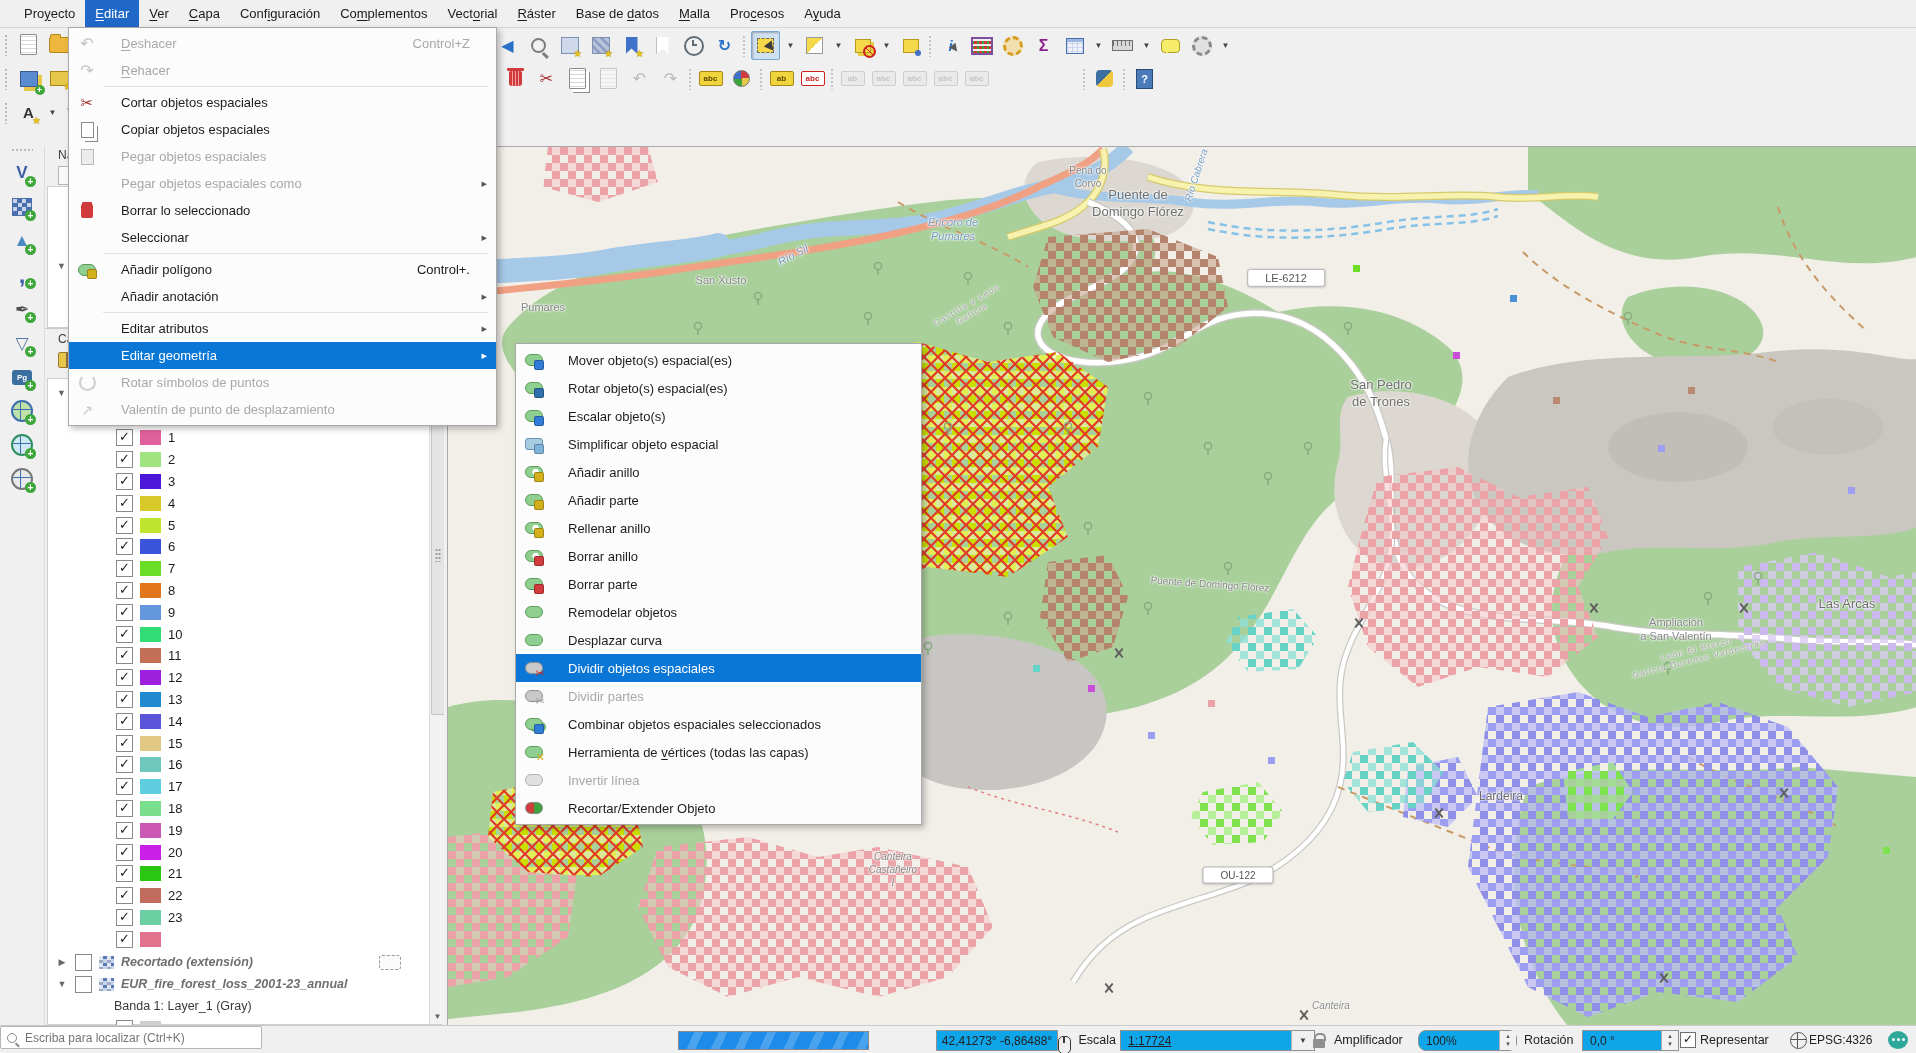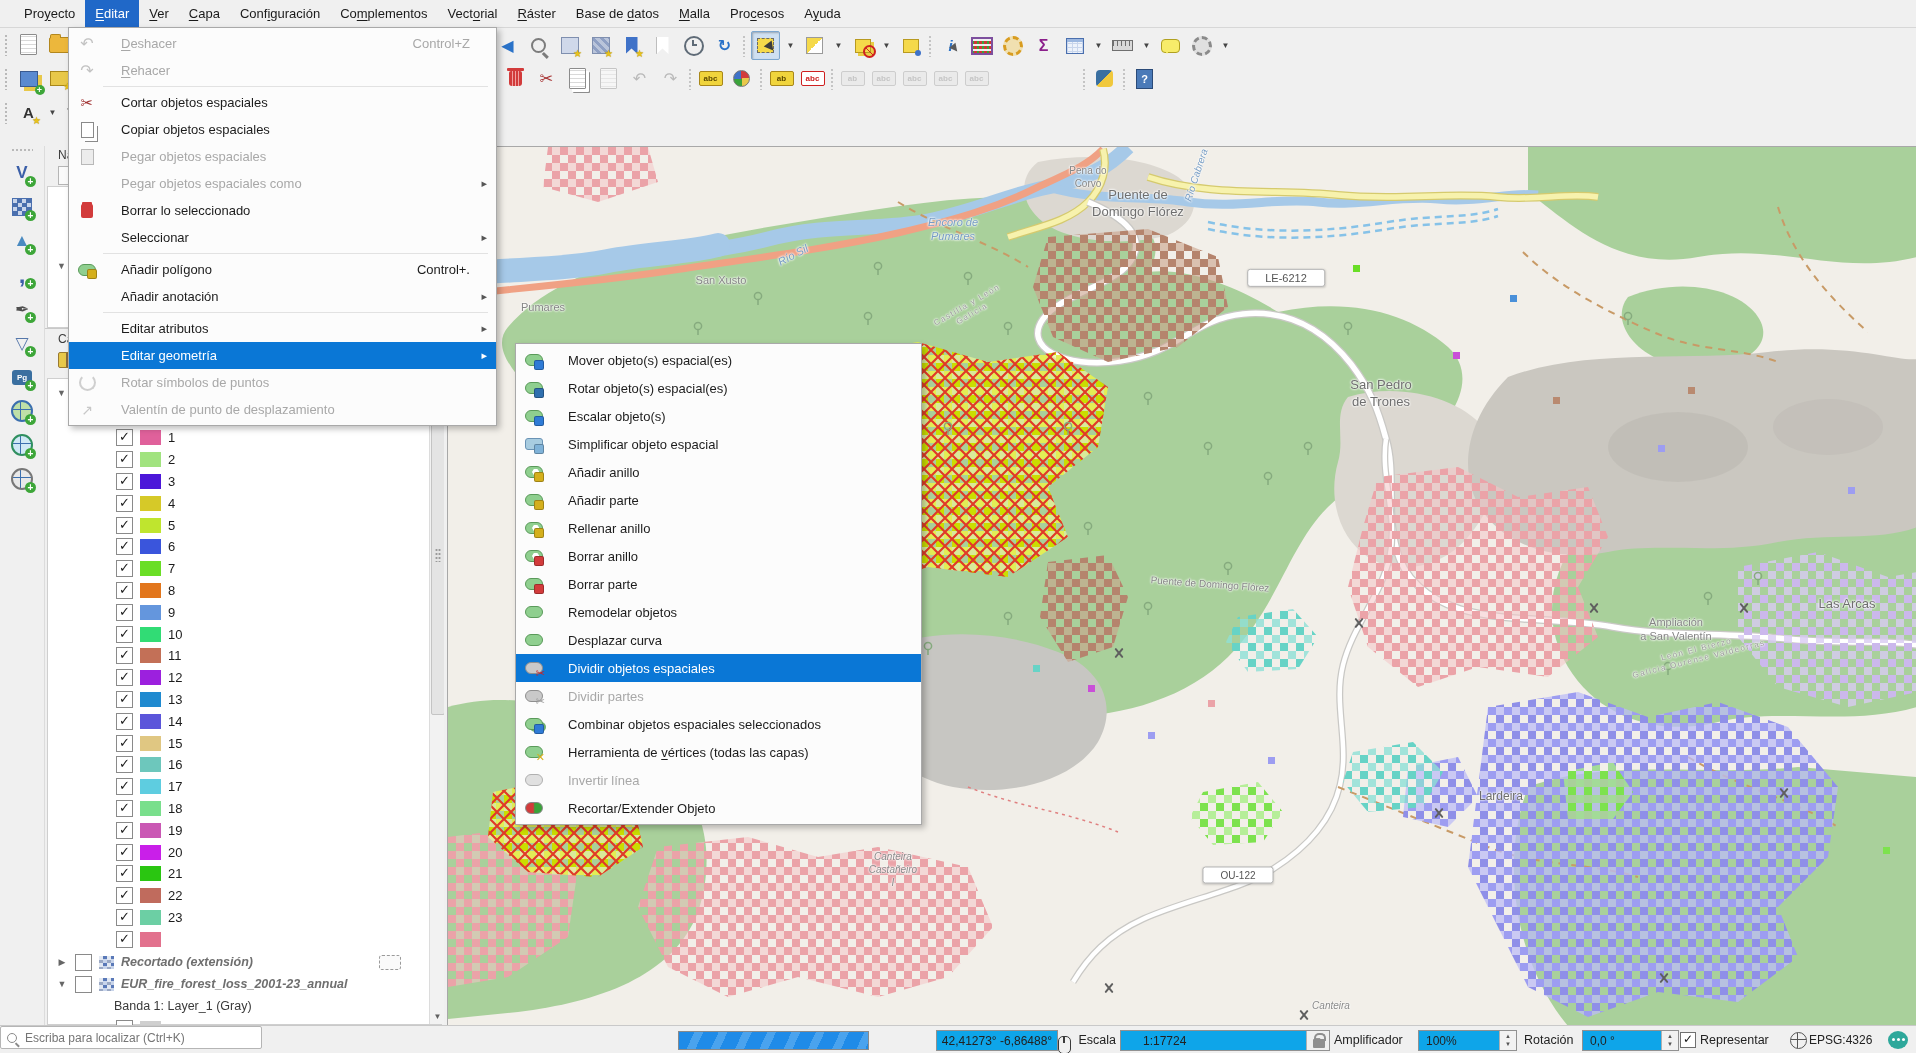--- a/index.html
+++ b/index.html
@@ -1068,29 +1068,29 @@
       <span class="sb-mag"></span>
       <input placeholder="Escriba para localizar (Ctrl+K)" style="">
     </div>
     <div class="sb" id="sb-progress"></div>
     <div class="sb sb-label" style="left:868px;width:58px;margin-top:30px;">Coordenada</div>
     <div class="sb sb-box" style="left:936px;width:120px;">42,41273° -6,86488°</div>
     <div class="sb" style="left:1058px;top:5px;">
         <span class="i-mouse"></span>
       </div>
     <div class="sb sb-label" style="left:1078px;width:38px;">Escala</div>
-    <div class="sb sb-box" style="left:1120px;width:186px;justify-content:flex-start;padding-left:22px;">
+    <div class="sb sb-box" style="left:1120px;width:186px;justify-content:flex-start;padding-left:7px;text-decoration:underline;">
       <span>1:17724</span>
       <span class="combo-dd">▼</span>
     </div>
     <div class="sb" style="left:1313px;">
         <span class="i-lock"></span>
       </div>
     <div class="sb" style="left:1334px;">Amplificador</div>
-    <div class="sb sb-box" style="left:1418px;width:90px;justify-content:flex-start;padding-left:7px;">
+    <div class="sb sb-box" style="left:1418px;width:90px;justify-content:flex-start;padding-left:7px;border-radius:8px;">
       <span>100%</span>
       <span class="spin">
           <span>▲</span>
           <span>▼</span>
         </span>
     </div>
     <div class="sb" style="left:1524px;">Rotación</div>
     <div class="sb sb-box" style="left:1582px;width:88px;justify-content:flex-start;padding-left:7px;">
       <span>0,0 °</span>
       <span class="spin">

